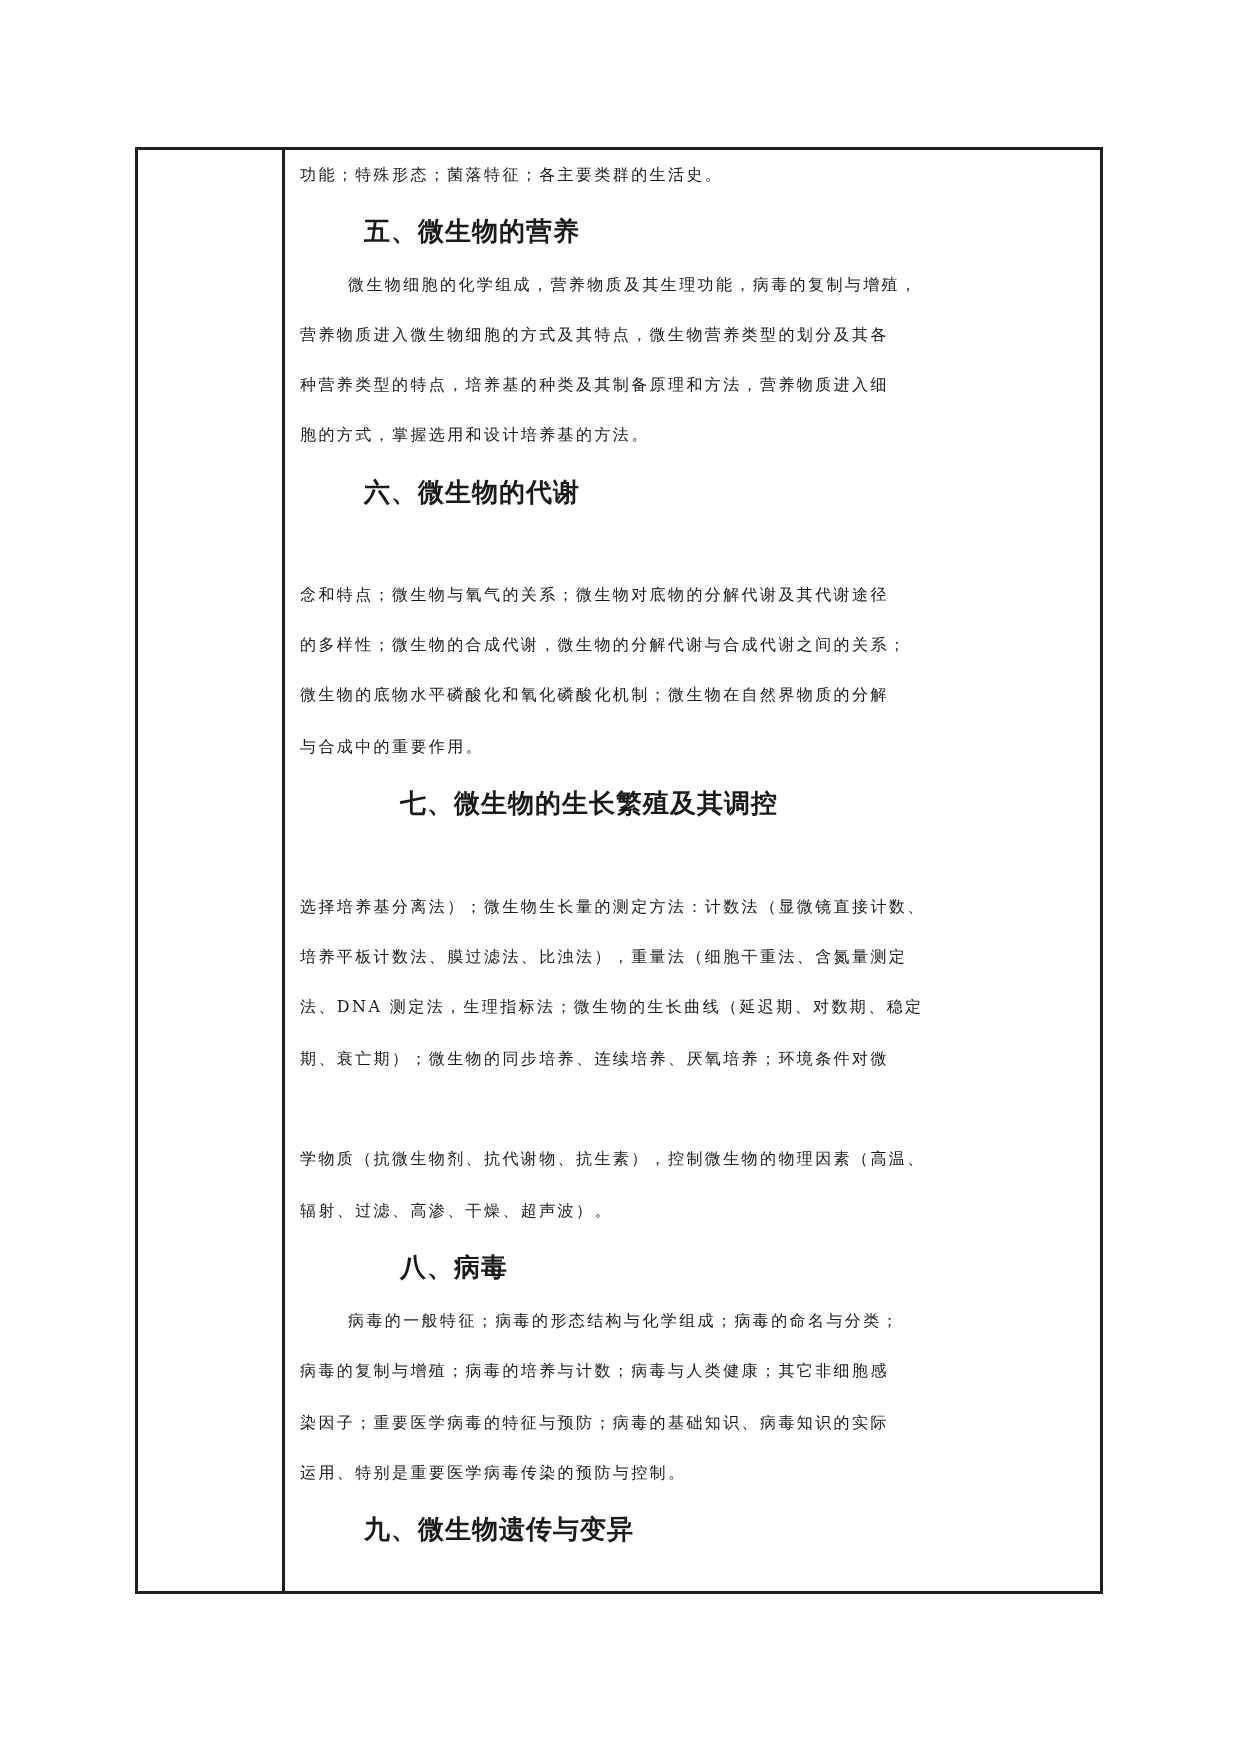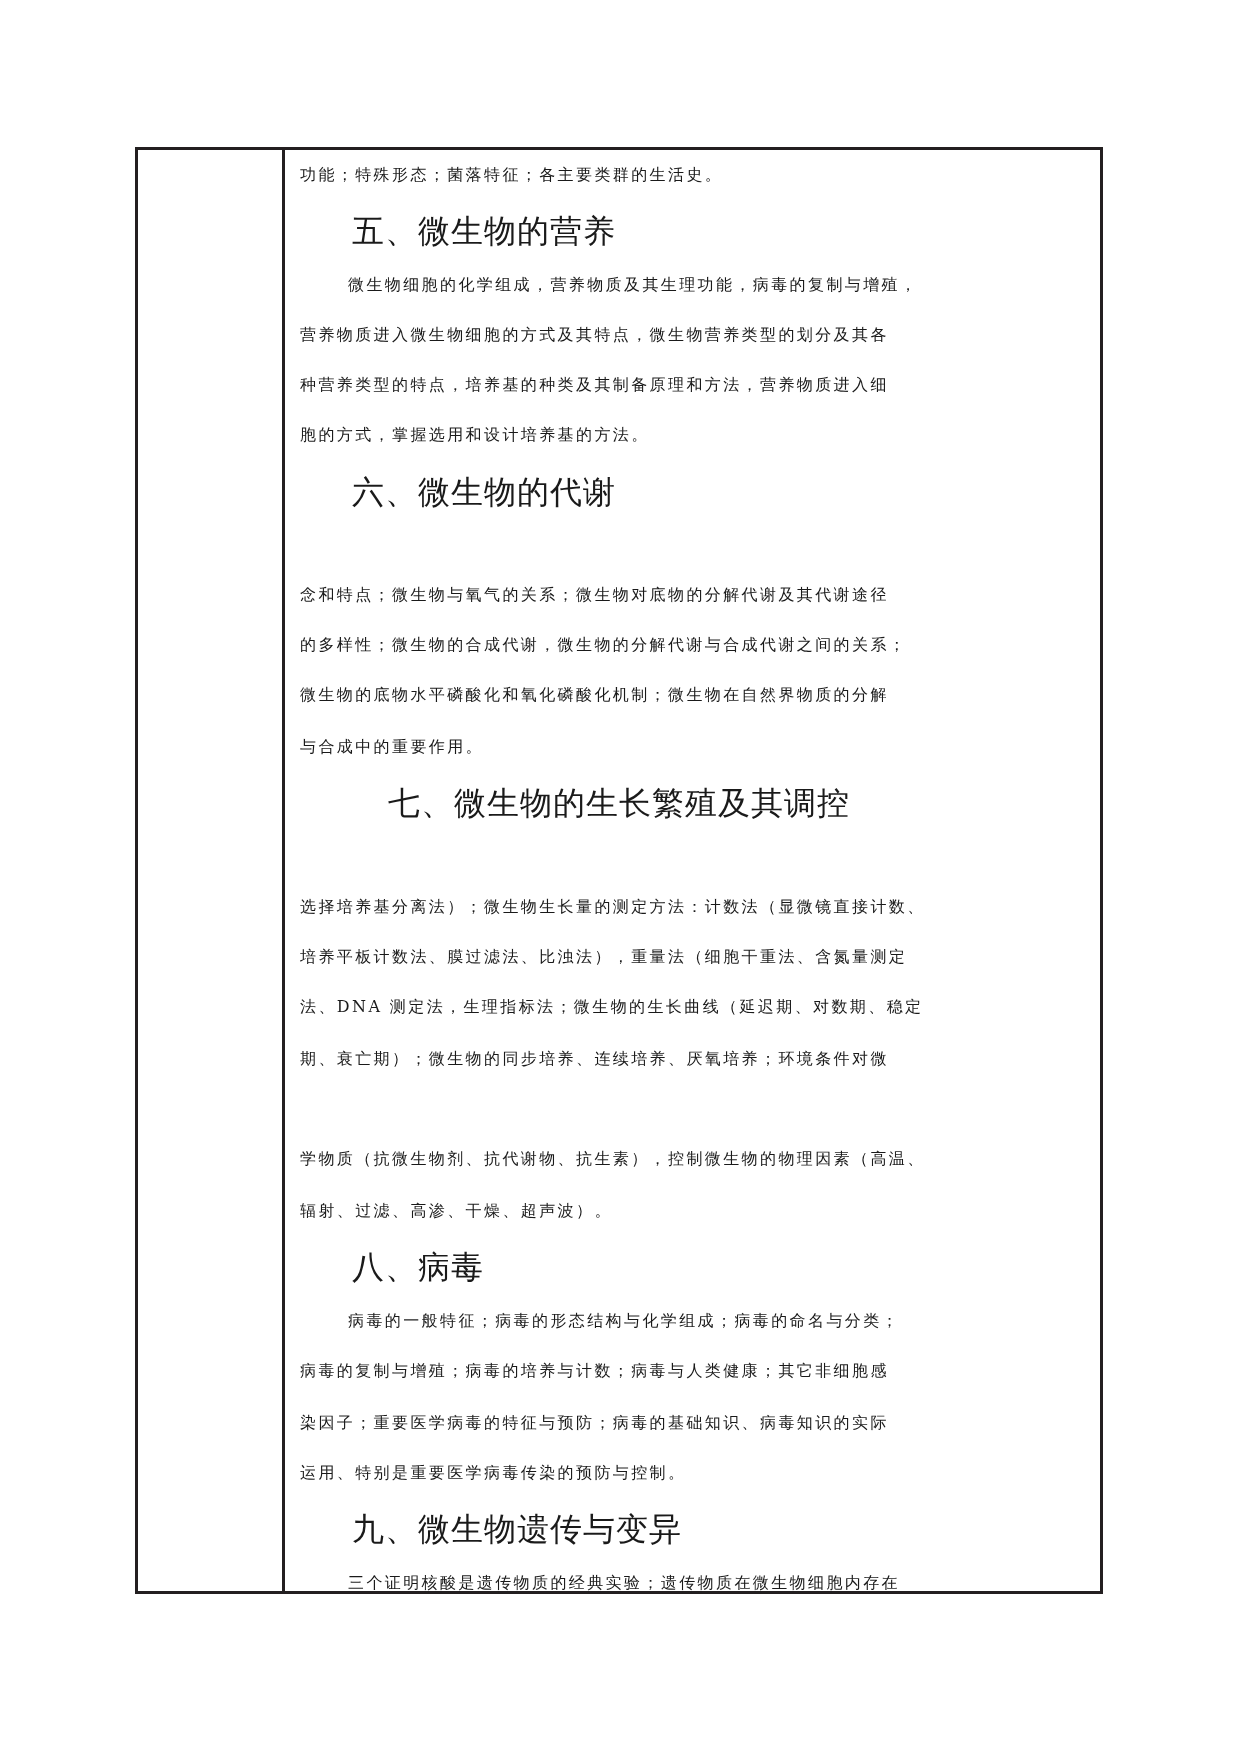--- a/index.html
+++ b/index.html
@@ -46,25 +46,25 @@
       position: absolute;
       left: 12px;
       white-space: nowrap;
       font-size: 16px;
       line-height: 30px;
       letter-spacing: 2.4px;
     }
     .line.indent { left: 60px; }
     .heading {
       position: absolute;
-      left: 64px;
+      left: 76px;
       white-space: nowrap;
       font-family: "DejaVu Sans", "Liberation Sans", sans-serif;
-      font-weight: normal;
-      font-size: 32px;
+      font-weight: bold;
+      font-size: 26px;
       line-height: 34px;
       letter-spacing: 1px;
     }
   </style>
 </head>
 <body>
 
 <div class="page-table">
   <div class="left-cell"></div>
   <div class="right-cell" id="right-cell">
@@ -79,21 +79,20 @@
       <div class="line" style="top: 480px;">的多样性；微生物的合成代谢，微生物的分解代谢与合成代谢之间的关系；</div>
       <div class="line" style="top: 530px;">微生物的底物水平磷酸化和氧化磷酸化机制；微生物在自然界物质的分解</div>
       <div class="line" style="top: 582px;">与合成中的重要作用。</div>
       <div class="heading" style="top: 636px; margin-left: 36px;">七、微生物的生长繁殖及其调控</div>
       <div class="line" style="top: 742px;">选择培养基分离法）；微生物生长量的测定方法：计数法（显微镜直接计数、</div>
       <div class="line" style="top: 792px;">培养平板计数法、膜过滤法、比浊法），重量法（细胞干重法、含氮量测定</div>
       <div class="line" style="top: 842px;">法、DNA 测定法，生理指标法；微生物的生长曲线（延迟期、对数期、稳定</div>
       <div class="line" style="top: 894px;">期、衰亡期）；微生物的同步培养、连续培养、厌氧培养；环境条件对微</div>
       <div class="line" style="top: 994px;">学物质（抗微生物剂、抗代谢物、抗生素），控制微生物的物理因素（高温、</div>
       <div class="line" style="top: 1046px;">辐射、过滤、高渗、干燥、超声波）。</div>
-      <div class="heading" style="top: 1100px;">八、病毒</div>
+      <div class="heading" style="top: 1100px; margin-left: 36px;">八、病毒</div>
       <div class="line indent" style="top: 1156px;">病毒的一般特征；病毒的形态结构与化学组成；病毒的命名与分类；</div>
       <div class="line" style="top: 1206px;">病毒的复制与增殖；病毒的培养与计数；病毒与人类健康；其它非细胞感</div>
       <div class="line" style="top: 1258px;">染因子；重要医学病毒的特征与预防；病毒的基础知识、病毒知识的实际</div>
       <div class="line" style="top: 1308px;">运用、特别是重要医学病毒传染的预防与控制。</div>
       <div class="heading" style="top: 1362px;">九、微生物遗传与变异</div>
-      <div class="line indent" style="top: 1418px;">三个证明核酸是遗传物质的经典实验；遗传物质在微生物细胞内存在</div>
     </div>
 </div>
 
 </body></html>

